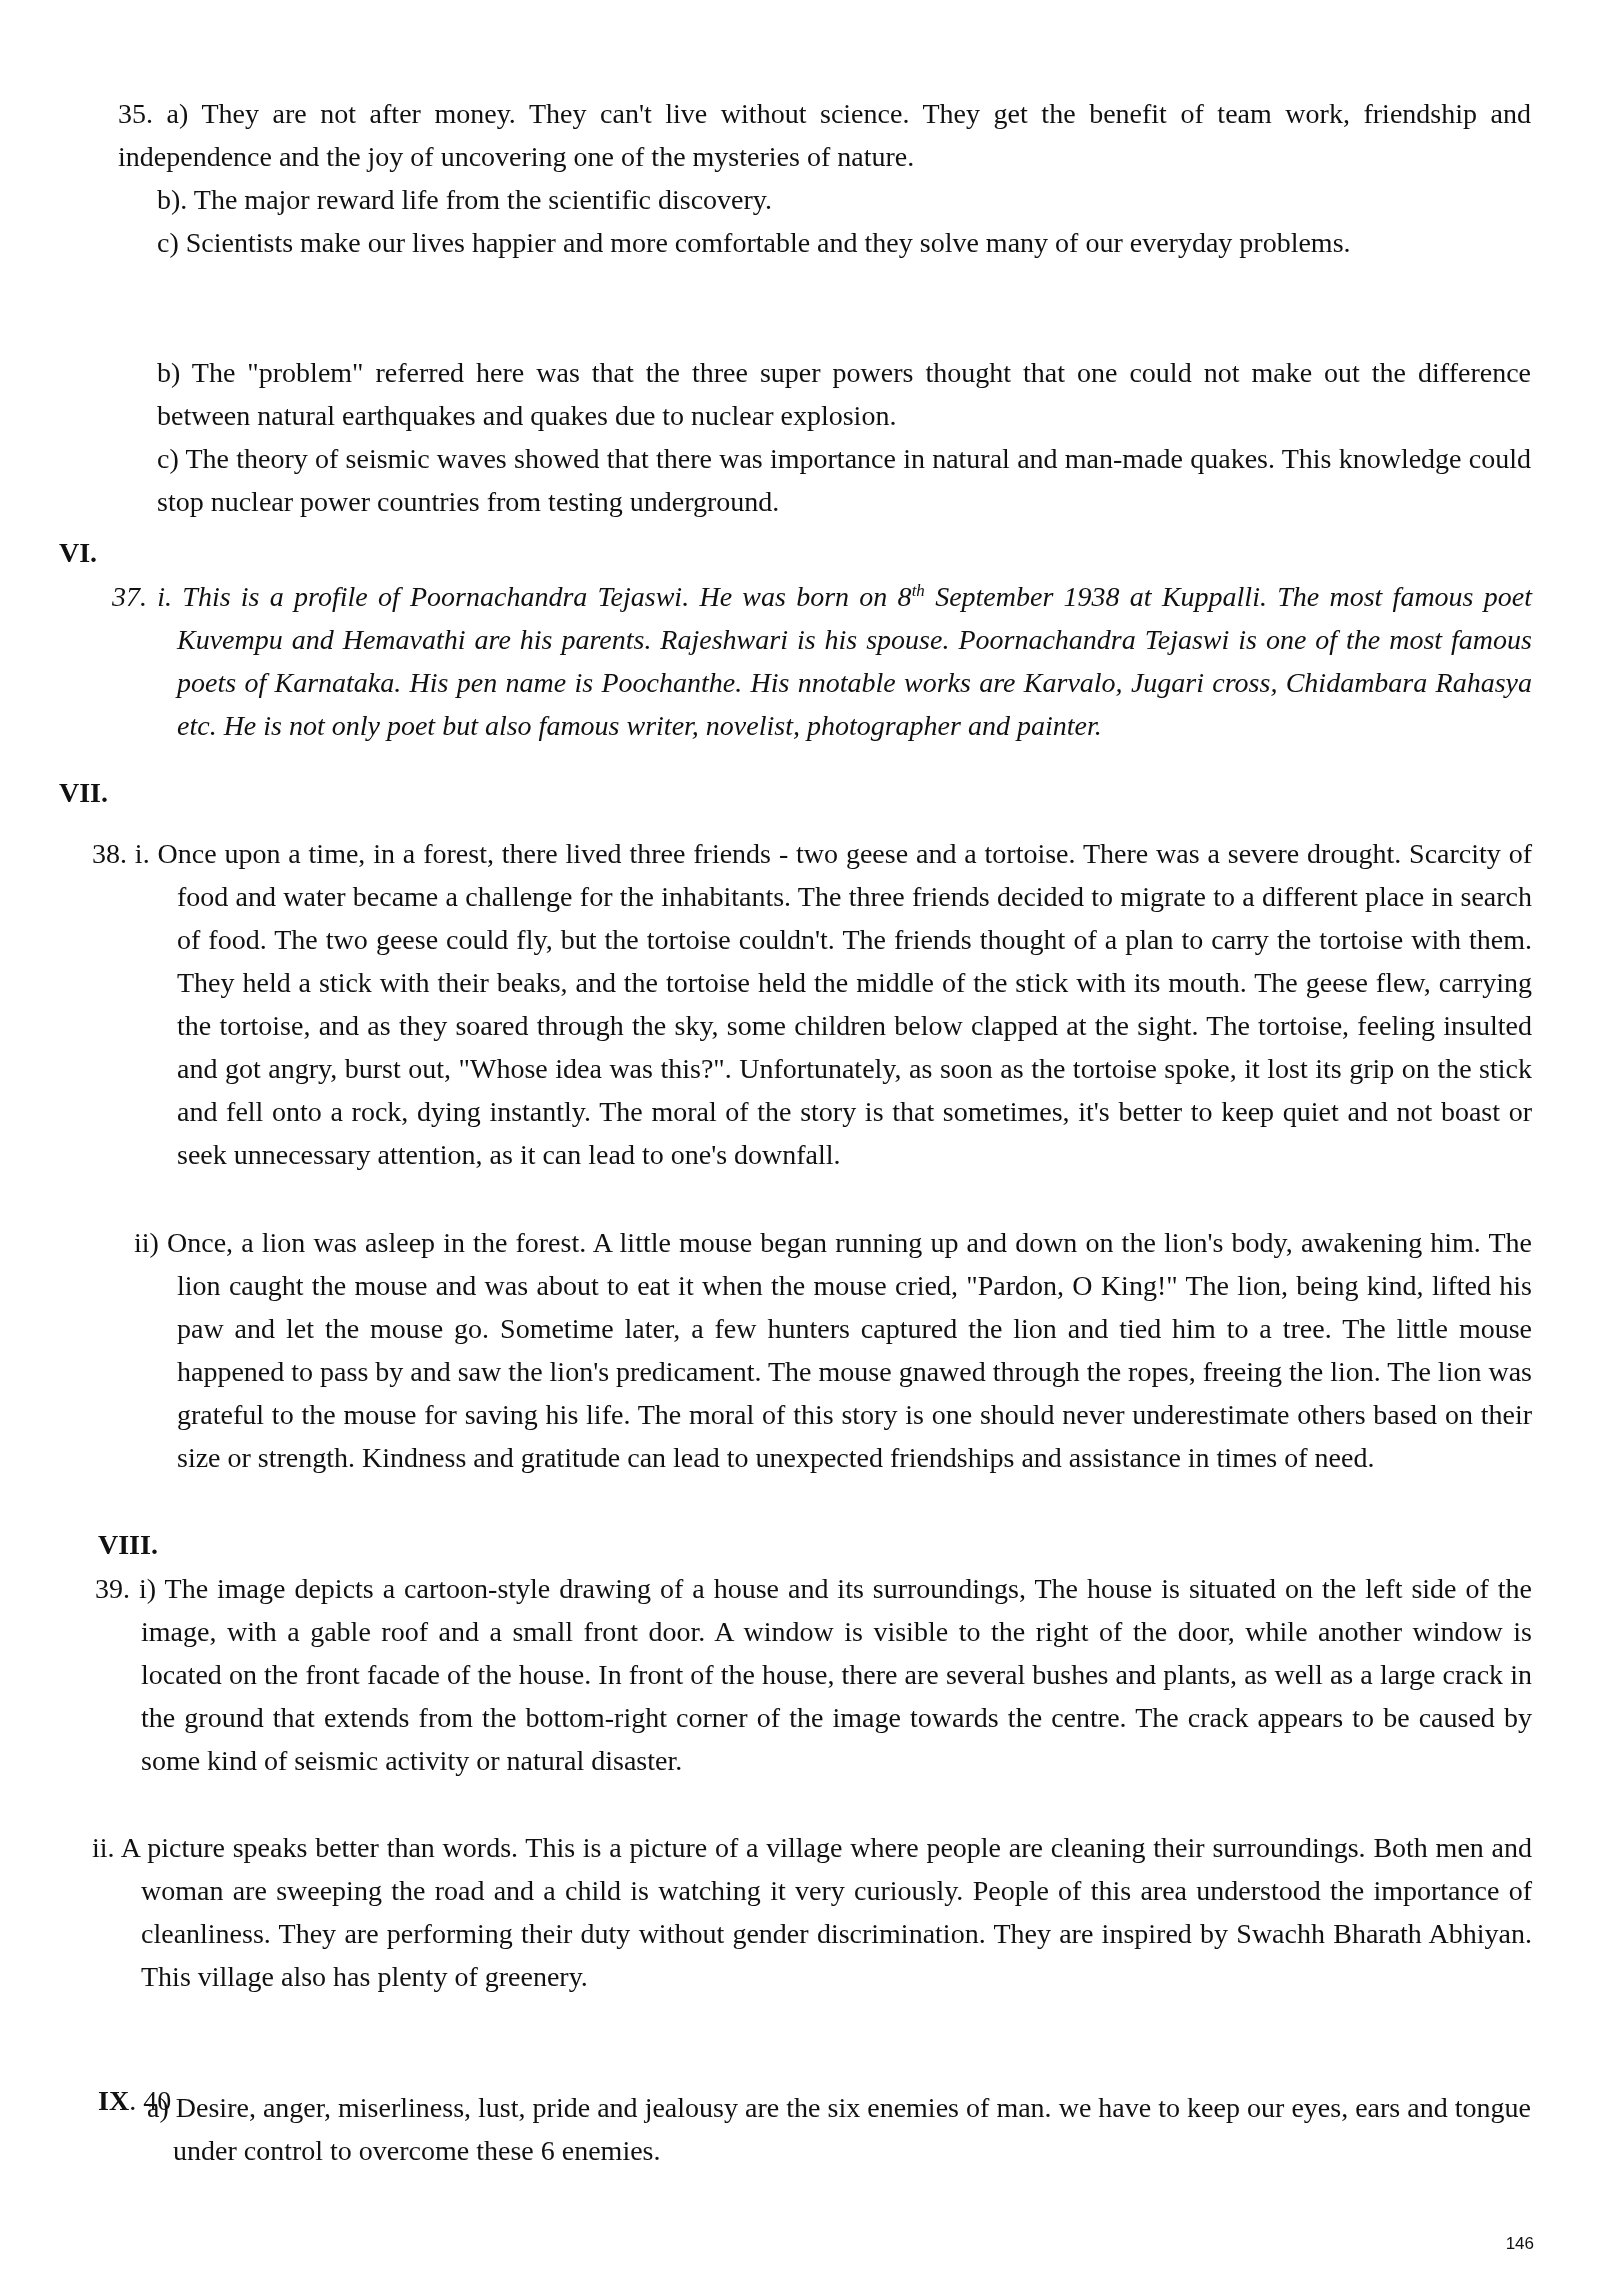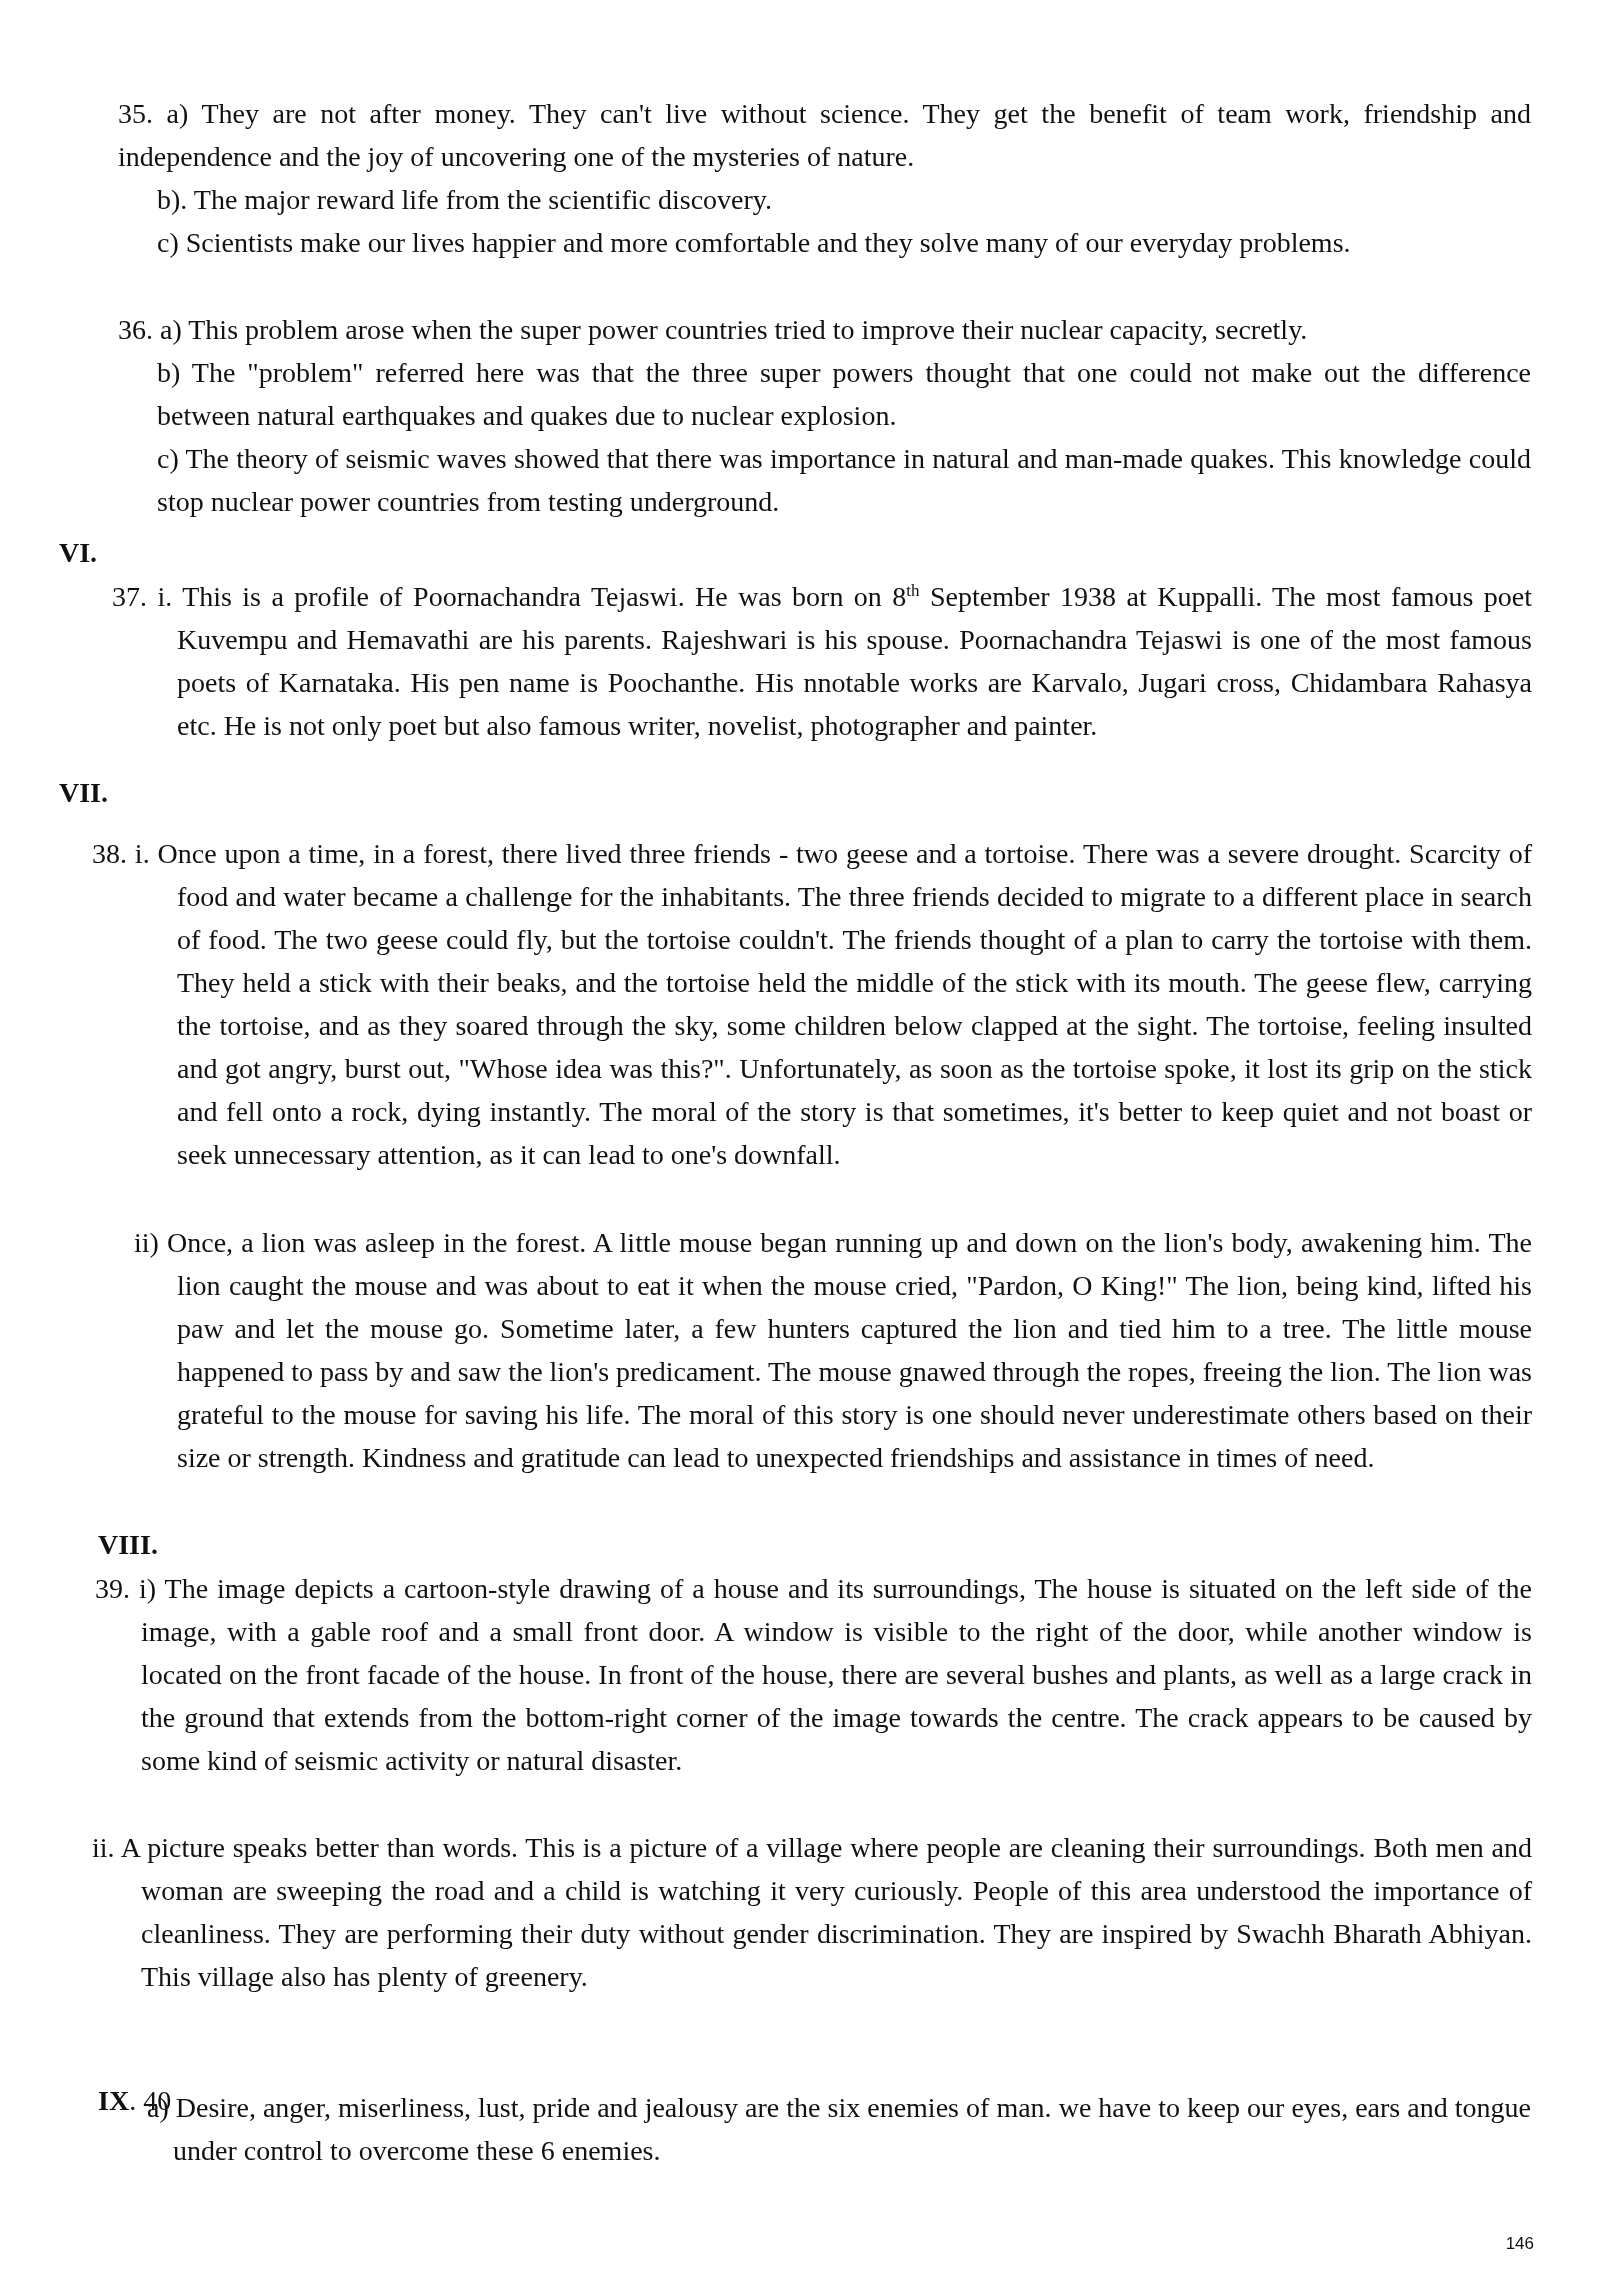--- a/index.html
+++ b/index.html
@@ -25,33 +25,30 @@
   <div class="blk lastline-left" style="left:118px; top:92px; width:1413px; text-indent:0;">
     <p>35. a) They are not after money. They can't live without science. They get the benefit of team work, friendship and independence and the joy of uncovering one of the mysteries of nature.</p>
   </div>
   <div class="blk lastline-left" style="left:157px; top:178px; width:1374px;">
     <p>b). The major reward life from the scientific discovery.</p>
   </div>
   <div class="blk lastline-left" style="left:157px; top:221px; width:1381px;font-family:Liberation Serif, serif;">
     <p>c) Scientists make our lives happier and more comfortable and they solve many of our everyday problems.</p>
   </div>
 
-  <div class="blk lastline-left" style="left:118px; top:308px; width:1420px;">
-    <p>36. a) This problem arose when the super power countries tried to improve their nuclear capacity, secretly.</p>
-  </div>
   <div class="blk lastline-left" style="left:157px; top:351px; width:1374px;">
     <p>b) The "problem" referred here was that the three super powers thought that one could not make out the difference between natural earthquakes and quakes due to nuclear explosion.</p>
   </div>
   <div class="blk lastline-left" style="left:157px; top:437px; width:1374px;">
     <p>c) The theory of seismic waves showed that there was importance in natural and man-made quakes. This knowledge could stop nuclear power countries from testing underground.</p>
   </div>
 
   <div class="roman" style="left:59px; top:531px;font-family:Liberation Serif, serif;">VI.</div>
 
-  <div class="blk lastline-left" style="left:177px; top:575px; width:1355px; padding-left:0;">
+  <div class="blk lastline-left" style="left:177px; top:575px; width:1355px; padding-left:0;font-style:italic;">
     <p style="text-indent:-65px; padding-left:65px; margin-left:-65px;"><span>37. i. This is a profile of Poornachandra Tejaswi. He was born on 8</span><sup>th</sup><span> September 1938 at Kuppalli. The most famous poet Kuvempu and Hemavathi are his parents. Rajeshwari is his spouse. Poornachandra Tejaswi is one of the most famous poets of Karnataka. His pen name is Poochanthe. His nnotable works are Karvalo, Jugari cross, Chidambara Rahasya etc. He is not only poet but also famous writer, novelist, photographer and painter.</span></p>
   </div>
 
   <div class="roman" style="left:59px; top:771px;">VII.</div>
 
   <div class="blk lastline-left" style="left:177px; top:832px; width:1355px;">
     <p style="text-indent:-85px; margin-left:0;">38. i. Once upon a time, in a forest, there lived three friends - two geese and a tortoise. There was a severe drought. Scarcity of food and water became a challenge for the inhabitants. The three friends decided to migrate to a different place in search of food. The two geese could fly, but the tortoise couldn't. The friends thought of a plan to carry the tortoise with them. They held a stick with their beaks, and the tortoise held the middle of the stick with its mouth. The geese flew, carrying the tortoise, and as they soared through the sky, some children below clapped at the sight. The tortoise, feeling insulted and got angry, burst out, "Whose idea was this?". Unfortunately, as soon as the tortoise spoke, it lost its grip on the stick and fell onto a rock, dying instantly. The moral of the story is that sometimes, it's better to keep quiet and not boast or seek unnecessary attention, as it can lead to one's downfall.</p>
   </div>
 
   <div class="blk lastline-left" style="left:177px; top:1221px; width:1355px;">

